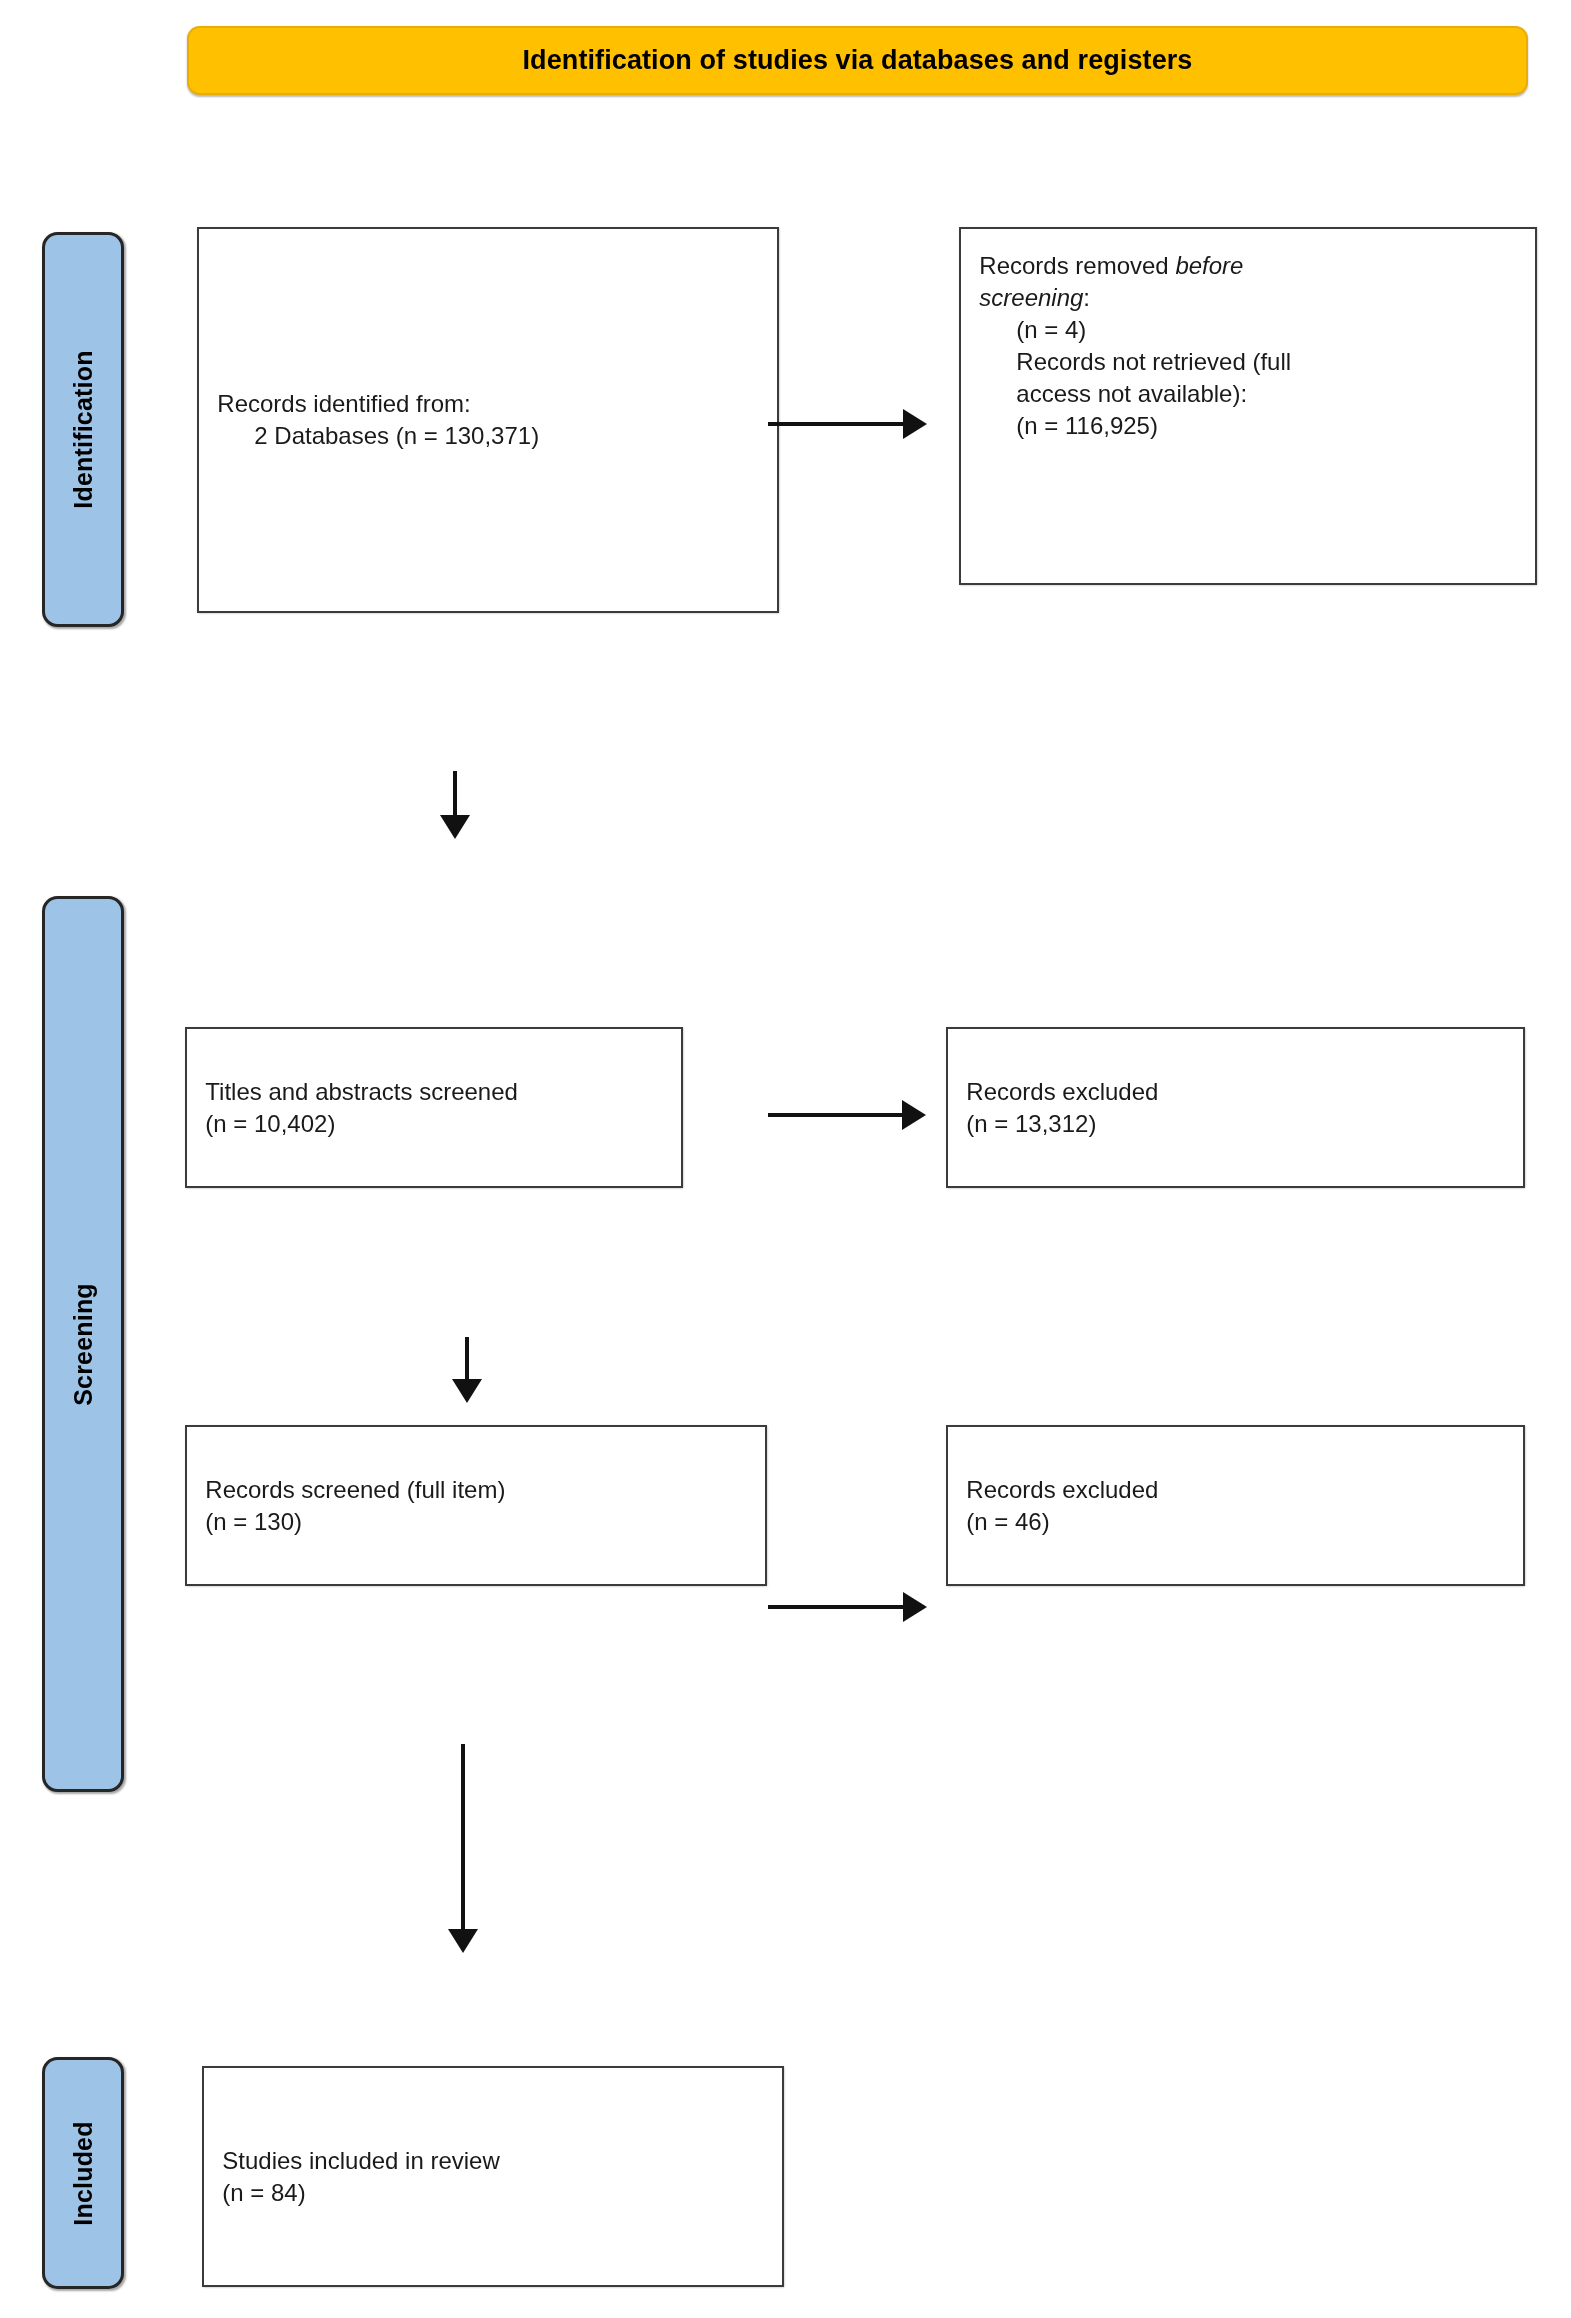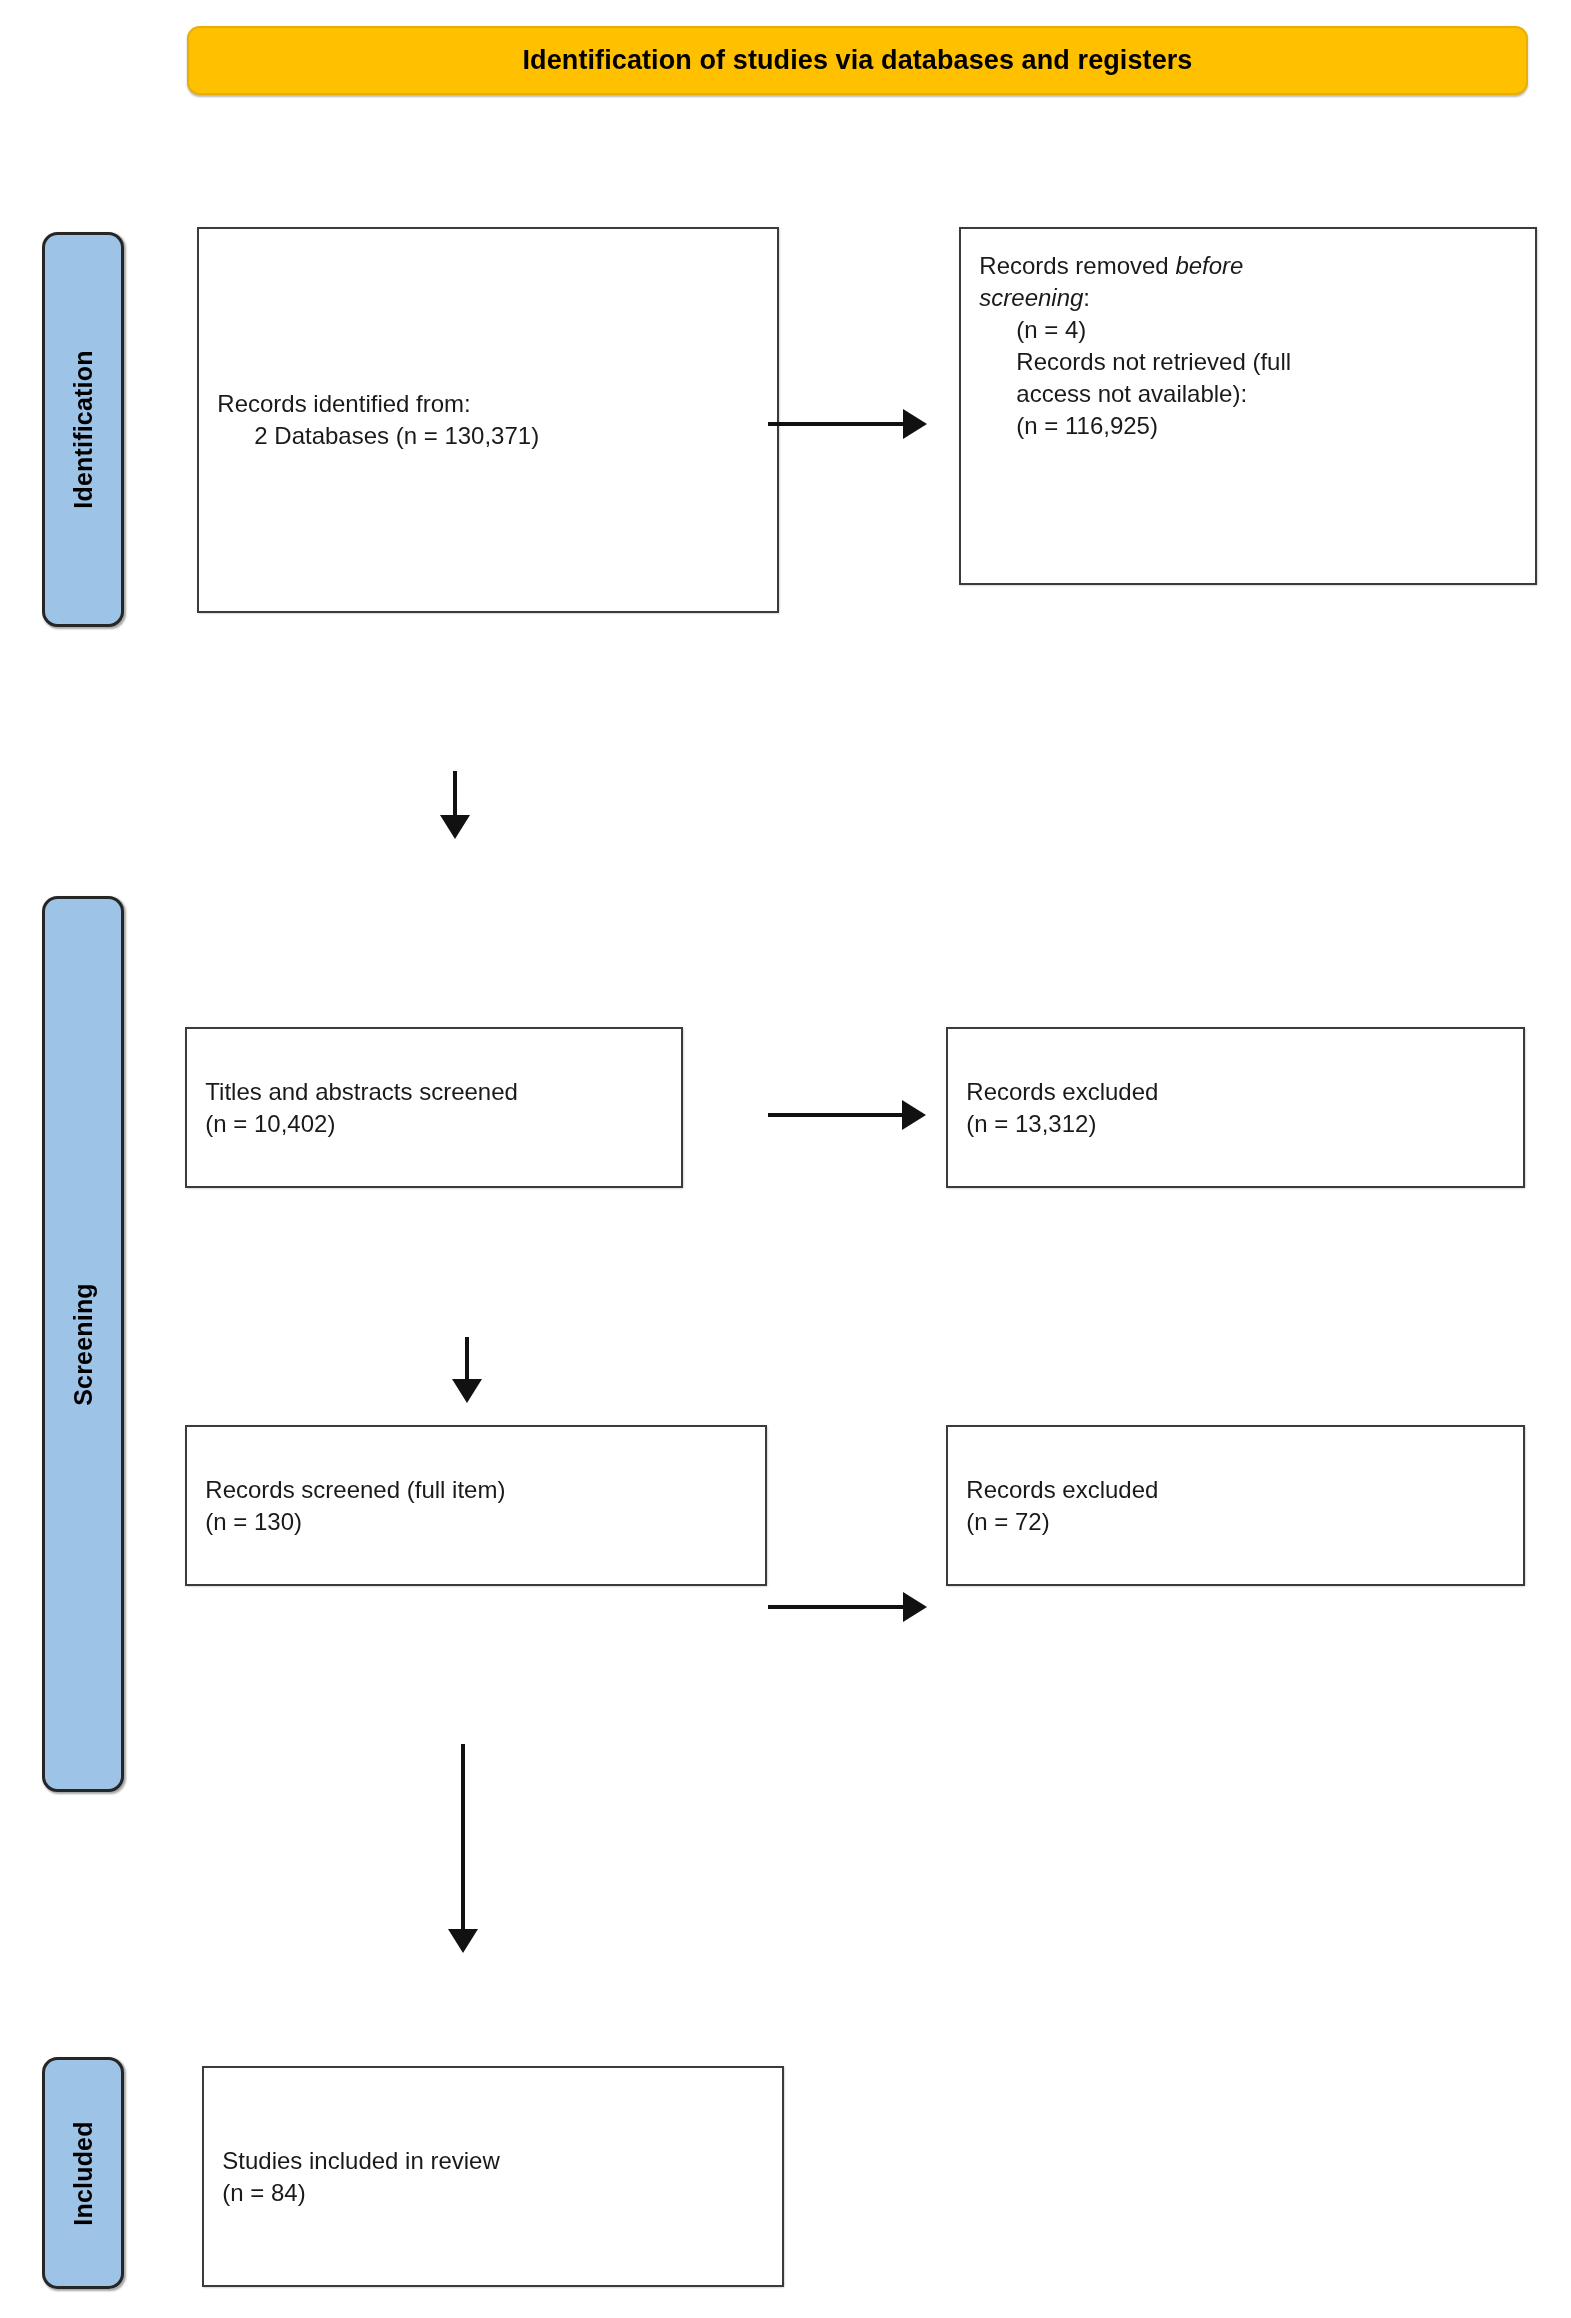--- a/index.html
+++ b/index.html
@@ -199,21 +199,21 @@
   <div class="box" id="box-fulltext">
     <div class="box-text">
       <span class="ln">Records screened (full item)</span>
       <span class="ln">(n = 130)</span>
     </div>
   </div>
 
   <div class="box" id="box-excluded-2">
     <div class="box-text">
       <span class="ln">Records excluded</span>
-      <span class="ln">(n = 72)</span>
+      <span class="ln">(n = 46)</span>
     </div>
   </div>
 
   <div class="box" id="box-included">
     <div class="box-text">
       <span class="ln">Studies included in review</span>
       <span class="ln">(n = 84)</span>
     </div>
   </div>
 

